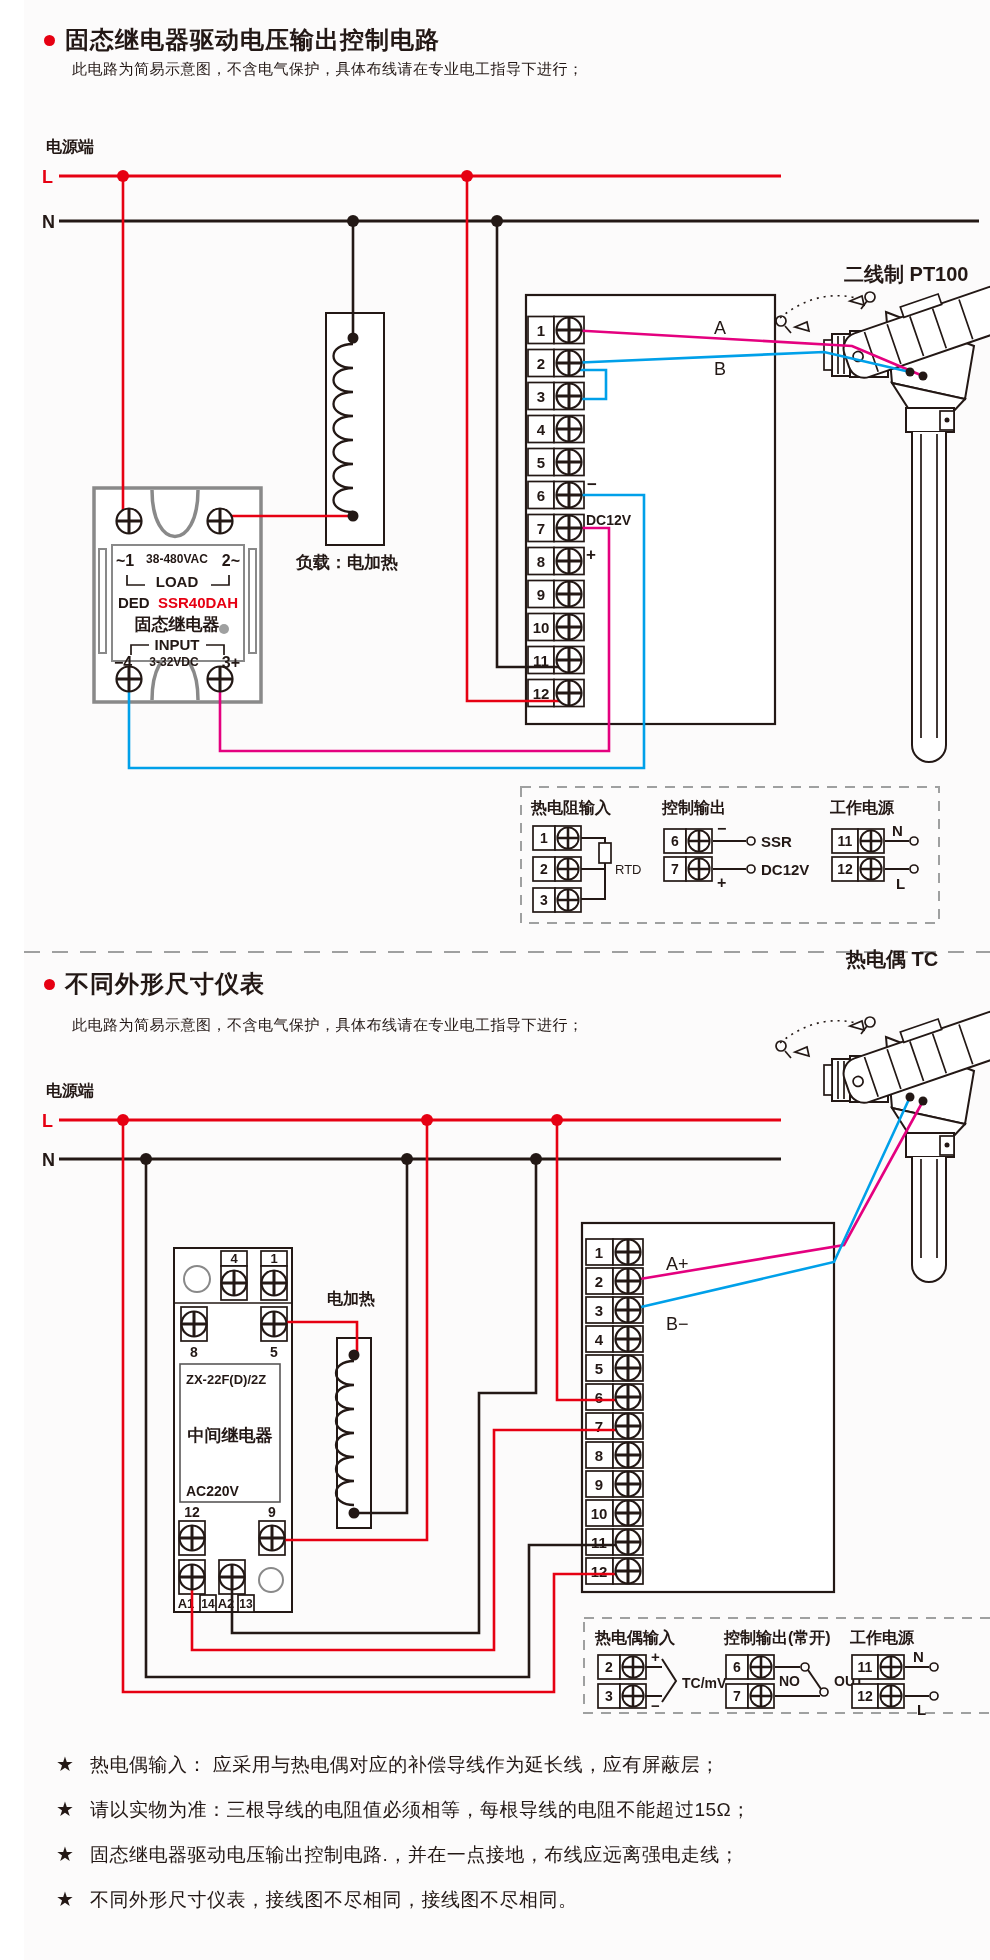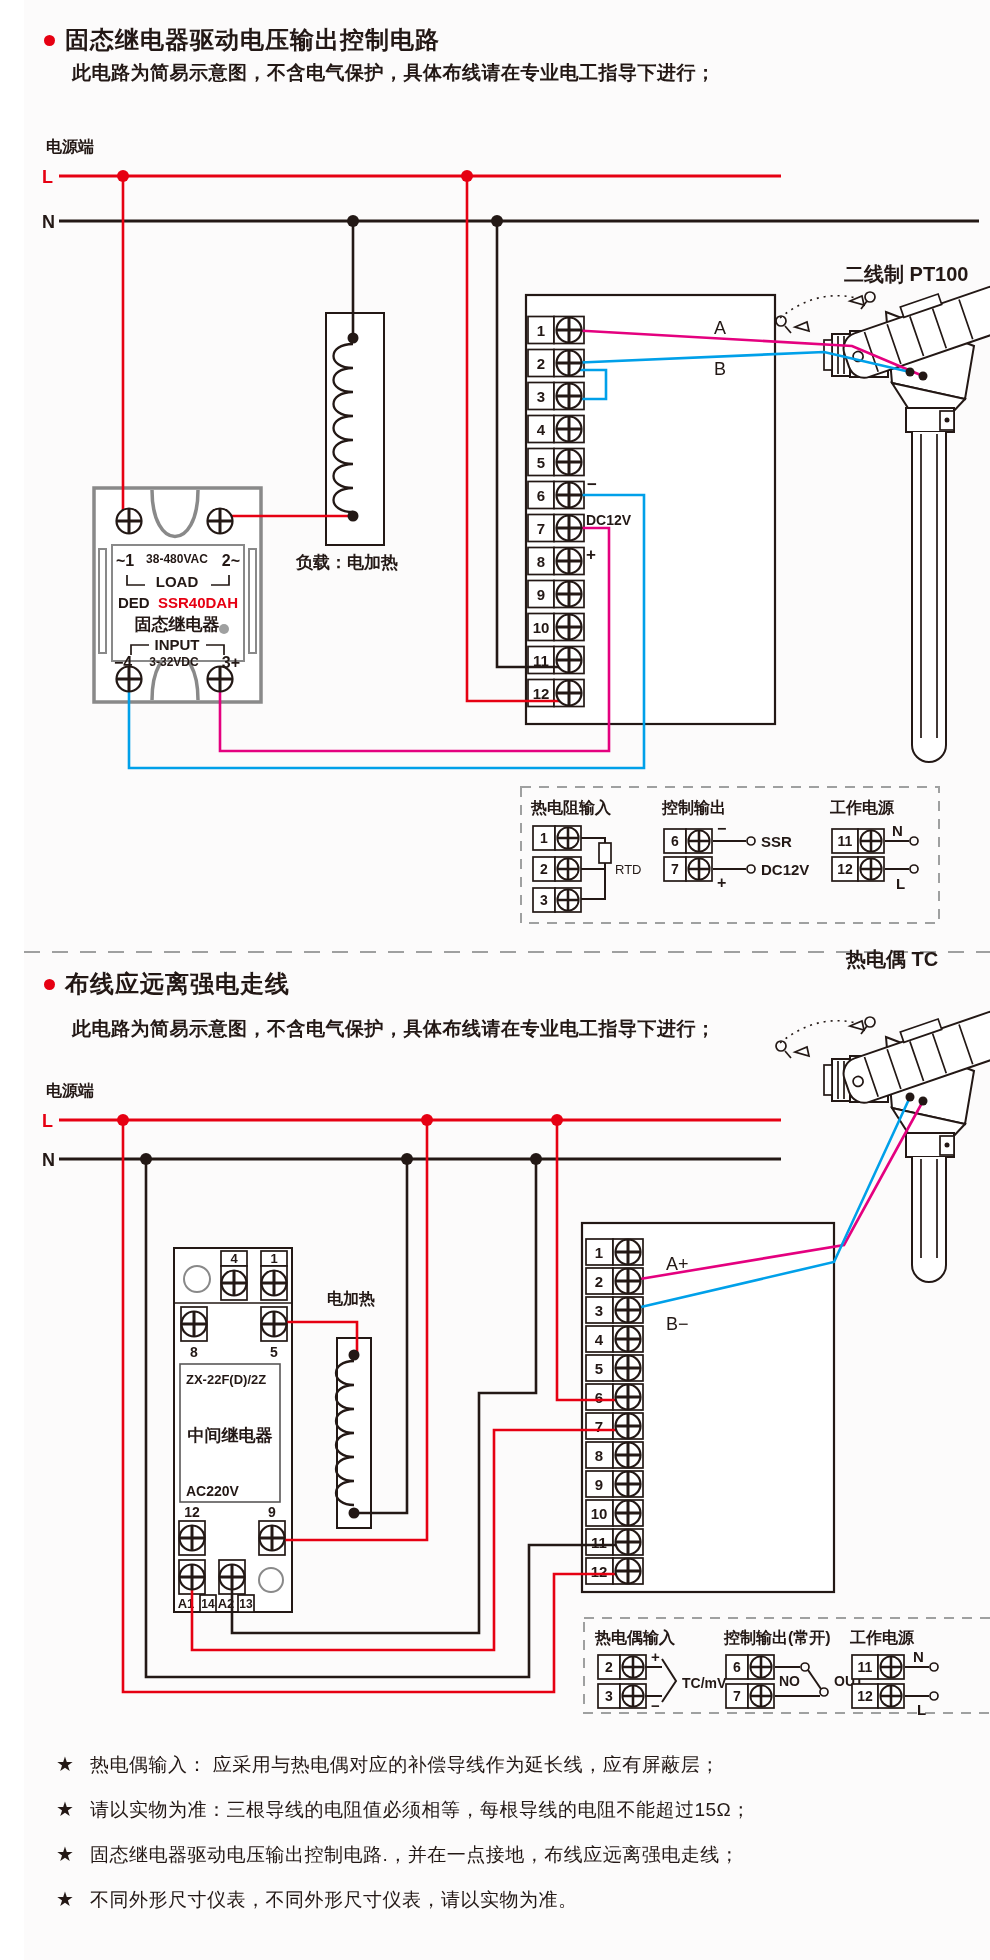--- a/index.html
+++ b/index.html
@@ -2,21 +2,21 @@
 <html><head>
 <meta charset="utf-8">
 <style>
   html,body{margin:0;padding:0;background:#fff;}
   .page{position:relative;width:990px;height:1960px;background:#fcfbfb;overflow:hidden;
         font-family:"Liberation Sans",sans-serif;color:#231815;margin-left:24px;}
   .abs{position:absolute;}
   .sec-header{position:absolute;left:20px;display:flex;align-items:center;gap:10px;}
   .bullet{width:11px;height:11px;border-radius:50%;background:#e60012;flex:0 0 auto;}
   .sec-title{font-size:24px;font-weight:700;letter-spacing:1px;}
-  .sec-sub{position:absolute;left:48px;font-size:19px;font-weight:700;letter-spacing:0.5px;}
+  .sec-sub{position:absolute;left:48px;font-size:15px;font-weight:400;letter-spacing:0.5px;}
   .note{position:absolute;left:32px;display:flex;gap:16px;align-items:baseline;}
   .note .star{font-size:20px;line-height:1;}
   .note .txt{font-size:19px;font-weight:400;letter-spacing:0.5px;}
   
   svg text{fill:#231815;font-family:"Liberation Sans",sans-serif;}
   .t12{font-size:12px}.t13{font-size:13px}.t14{font-size:14px}.t15{font-size:15px}
   .t16{font-size:16px}.t17{font-size:17px}.t18{font-size:18px}.t20{font-size:20px}
   .bold{font-weight:700}.mid{text-anchor:middle}.end{text-anchor:end}.red{fill:#e60012}
   .wr{stroke:#e60012;stroke-width:2.6;fill:none}
   .wk{stroke:#231815;stroke-width:2.6;fill:none}
@@ -38,39 +38,39 @@
 <div class="page">
 
   <div class="sec-header" style="top:24px;">
     <span class="bullet"></span>
     <span class="sec-title">固态继电器驱动电压输出控制电路</span>
   </div>
   <div class="sec-sub" style="top:60px;">此电路为简易示意图，不含电气保护，具体布线请在专业电工指导下进行；</div>
 
   <div class="sec-header" style="top:968px;">
     <span class="bullet"></span>
-    <span class="sec-title">布线应远离强电走线</span>
+    <span class="sec-title">不同外形尺寸仪表</span>
   </div>
   <div class="sec-sub" style="top:1016px;">此电路为简易示意图，不含电气保护，具体布线请在专业电工指导下进行；</div>
 
   <div class="note" style="top:1752px;">
     <span class="star">★</span>
     <span class="txt">热电偶输入： 应采用与热电偶对应的补偿导线作为延长线，应有屏蔽层；</span>
   </div>
   <div class="note" style="top:1797px;">
     <span class="star">★</span>
     <span class="txt">请以实物为准：三根导线的电阻值必须相等，每根导线的电阻不能超过15Ω；</span>
   </div>
   <div class="note" style="top:1842px;">
     <span class="star">★</span>
     <span class="txt">固态继电器驱动电压输出控制电路.，并在一点接地，布线应远离强电走线；</span>
   </div>
   <div class="note" style="top:1887px;">
     <span class="star">★</span>
-    <span class="txt">不同外形尺寸仪表，不同外形尺寸仪表，请以实物为准。</span>
+    <span class="txt">不同外形尺寸仪表，接线图不尽相同，接线图不尽相同。</span>
   </div>
 
   <svg class="abs" style="left:0;top:0;" width="990" height="1960" viewBox="0 0 990 1960">
     <defs>
       <g id="screw">
         <circle r="12.5" style="fill:#fff;stroke:#231815;stroke-width:2.2"></circle>
         <path d="M-12.5 0H12.5M0 -12.5V12.5" style="stroke:#231815;stroke-width:3;fill:none"></path>
       </g>
     </defs>
 

